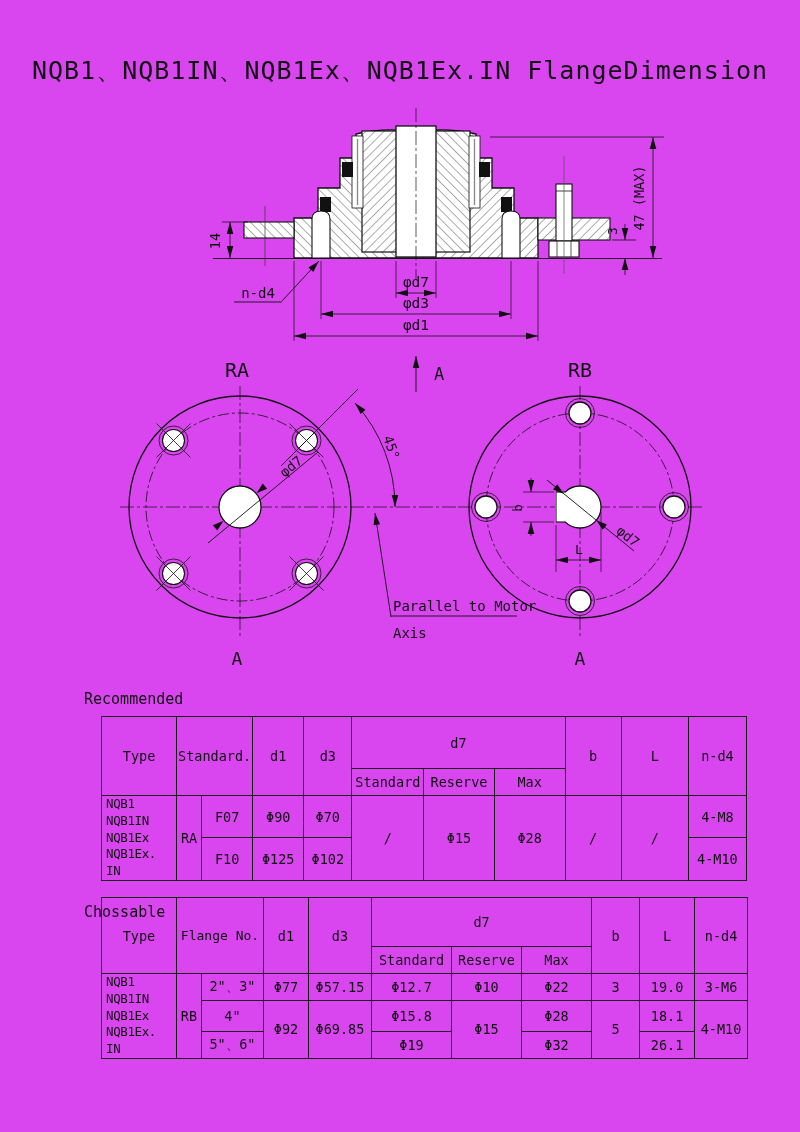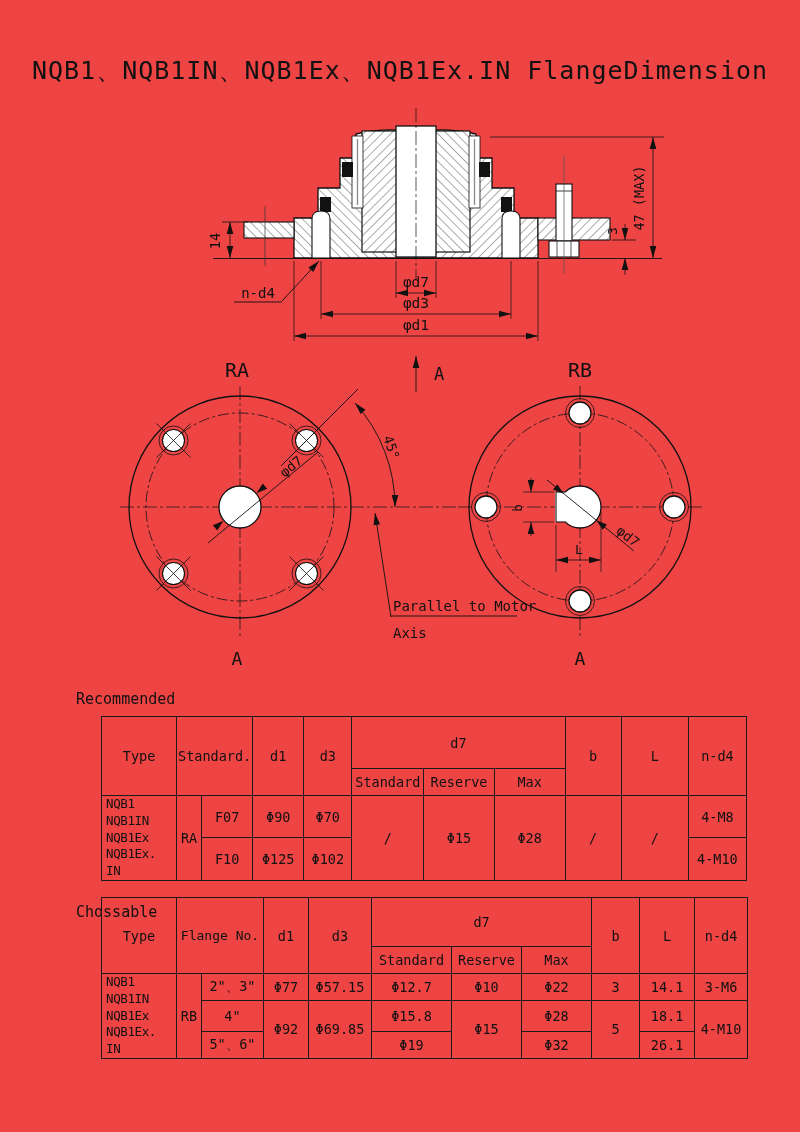--- a/index.html
+++ b/index.html
@@ -1,21 +1,21 @@
 <!DOCTYPE html>
 <html><head>
 <meta charset="utf-8">
 <style>
   html,body{margin:0;padding:0;background:#e8e8e8;}
-  .page{position:relative;width:800px;height:1132px;background:#ef4444;margin:0 auto;
+  .page{position:relative;width:800px;height:1132px;background:#d946ef;margin:0 auto;
         font-family:"DejaVu Sans Mono","Liberation Mono",monospace;color:#111;overflow:hidden;}
   .title{position:absolute;top:54px;left:0;width:100%;text-align:center;
          font-size:25px;letter-spacing:1px;white-space:nowrap;}
   .drawing-svg{position:absolute;top:0;left:0;}
-  .caption{position:absolute;left:76px;font-size:15px;}
+  .caption{position:absolute;left:84px;font-size:15px;}
   table.spec{position:absolute;left:101px;border-collapse:collapse;table-layout:fixed;
              font-size:13.5px;}
   table.spec th,table.spec td{border:1px solid #1b1b1b;font-weight:normal;text-align:center;
              padding:0;overflow:hidden;}
   .type-cell{text-align:left !important;padding-left:4px !important;white-space:pre-line;
              font-size:12.5px;letter-spacing:-0.4px;line-height:1.34;margin-left:39px;}
   .flange-hdr-small{font-size:13px;}
   svg text{font-family:"DejaVu Sans Mono","Liberation Mono",monospace;fill:#111;}
 </style>
 </head>
@@ -290,21 +290,21 @@
 NQB1Ex
 NQB1Ex. IN</td>
       <td rowspan="3">RB</td>
       <td>2"、3"</td>
       <td>Φ77</td>
       <td>Φ57.15</td>
       <td>Φ12.7</td>
       <td>Φ10</td>
       <td>Φ22</td>
       <td>3</td>
-      <td>14.1</td>
+      <td>19.0</td>
       <td>3-M6</td>
     </tr>
     <tr style="height:27px;">
       <td>4"</td>
       <td rowspan="2">Φ92</td>
       <td rowspan="2">Φ69.85</td>
       <td>Φ15.8</td>
       <td rowspan="2">Φ15</td>
       <td>Φ28</td>
       <td rowspan="2">5</td>

